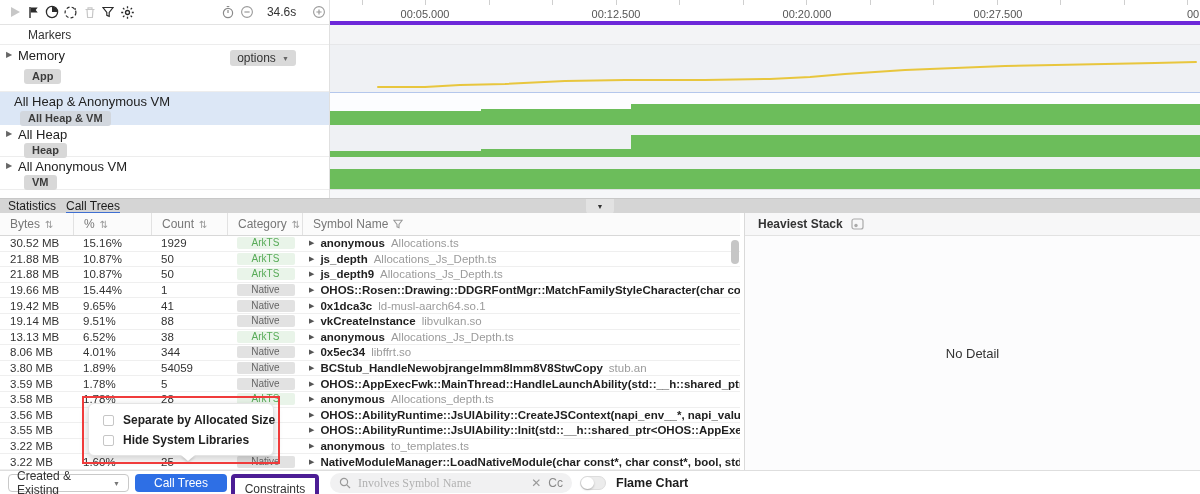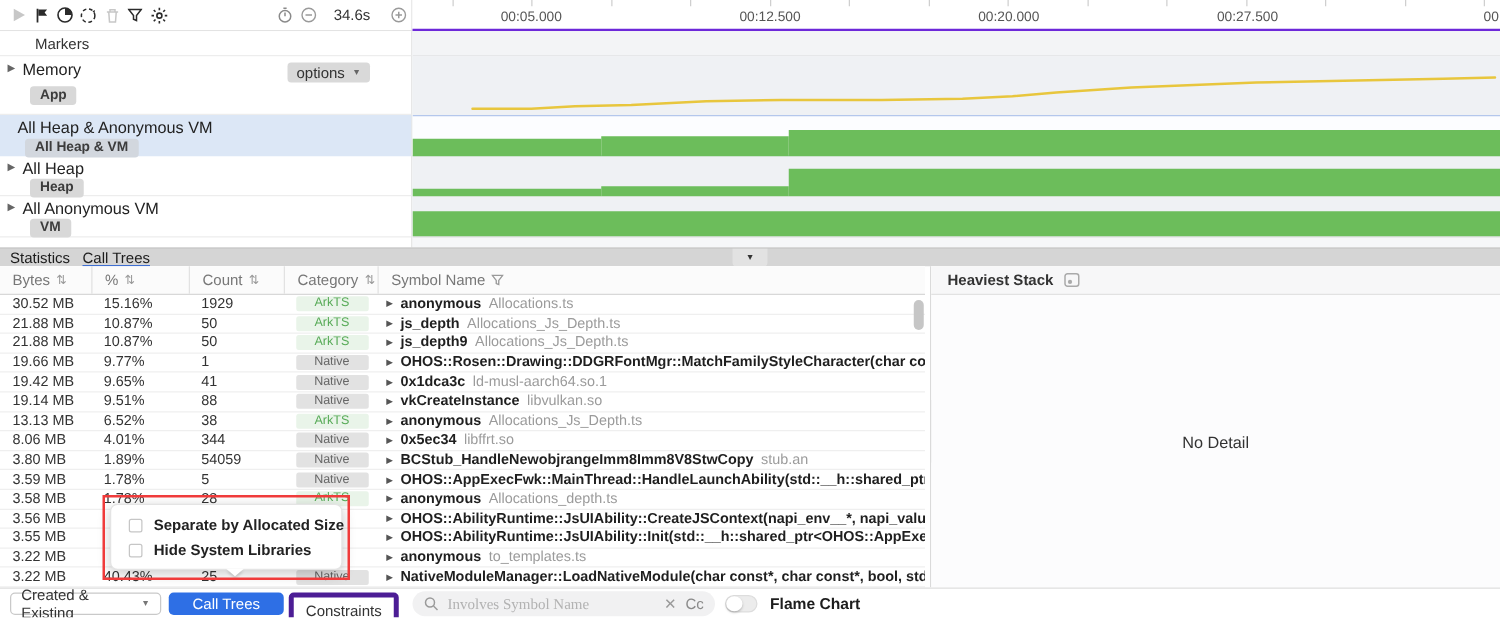--- a/index.html
+++ b/index.html
@@ -7,21 +7,21 @@
   body { font-family:"Liberation Sans","DejaVu Sans",sans-serif; }
   #app { position:relative; width:1200px; height:494px; background:#fff; overflow:hidden; font-size:12px; color:#333; }
 
   
   #toolbar { position:absolute; left:0; top:0; width:330px; height:25px; border-bottom:1px solid #e3e3e3; border-right:1px solid #e3e3e3; display:flex; align-items:center; padding-left:6px; background:#fff; }
   .tb-icon { width:18px; height:18px; display:flex; align-items:center; justify-content:center; margin-right:1px; }
   .tb-gap { width:84px; }
   #toolbar .time { font-size:12px; color:#333; margin:0 14px 0 10px; }
 
   
-  #ruler { position:absolute; left:330px; top:0; width:870px; height:25px; border-bottom:2px solid #6d28d9; background:#fff; overflow:hidden; }
+  #ruler { position:absolute; left:330px; top:0; width:870px; height:25px; border-bottom:4px solid #6d28d9; background:#fff; overflow:hidden; }
   .tick { position:absolute; top:0; width:1px; height:5px; background:#cfcfcf; }
   .ruler-label { position:absolute; top:8px; transform:translateX(-50%); font-size:11px; color:#555; white-space:nowrap; }
 
   
   #trackpanel { position:absolute; left:0; top:25px; width:330px; height:173px; background:#fff; border-right:1px solid #e0e0e0; }
   .trow { position:relative; border-bottom:1px solid #ededed; }
   .caret { position:absolute; left:6px; top:5px; font-size:8px; color:#666; }
   .tname { position:absolute; left:18px; top:3px; font-size:13px; color:#222; }
   .badge { position:absolute; display:inline-block; background:#d8d8d8; color:#3c3c3c; border-radius:3px; font-size:11px; padding:1px 8px; line-height:13px;font-weight:bold; }
   #row-markers { height:20px; }
@@ -323,21 +323,21 @@
             <span class="cat-badge cat-ArkTS">ArkTS</span>
           </div>
           <div class="td s">
             <span class="sym-caret">▶</span>
             <span class="sym-name">js_depth9</span>
             <span class="sym-file">Allocations_Js_Depth.ts</span>
           </div>
         </div>
         <div class="tr">
           <div class="td b">19.66 MB</div>
-          <div class="td p">9.77%</div>
+          <div class="td p">15.44%</div>
           <div class="td c">1</div>
           <div class="td g">
             <span class="cat-badge cat-Native">Native</span>
           </div>
           <div class="td s">
             <span class="sym-caret">▶</span>
             <span class="sym-name">OHOS::Rosen::Drawing::DDGRFontMgr::MatchFamilyStyleCharacter(char const*, OH...</span>
           </div>
         </div>
         <div class="tr">
@@ -456,21 +456,21 @@
           <div class="td c"></div>
           <div class="td g"></div>
           <div class="td s">
             <span class="sym-caret">▶</span>
             <span class="sym-name">anonymous</span>
             <span class="sym-file">to_templates.ts</span>
           </div>
         </div>
         <div class="tr">
           <div class="td b">3.22 MB</div>
-          <div class="td p">40.43%</div>
+          <div class="td p">1.60%</div>
           <div class="td c">25</div>
           <div class="td g">
             <span class="cat-badge cat-Native">Native</span>
           </div>
           <div class="td s">
             <span class="sym-caret">▶</span>
             <span class="sym-name">NativeModuleManager::LoadNativeModule(char const*, char const*, bool, std::__h::b...</span>
           </div>
         </div>
       </div>

